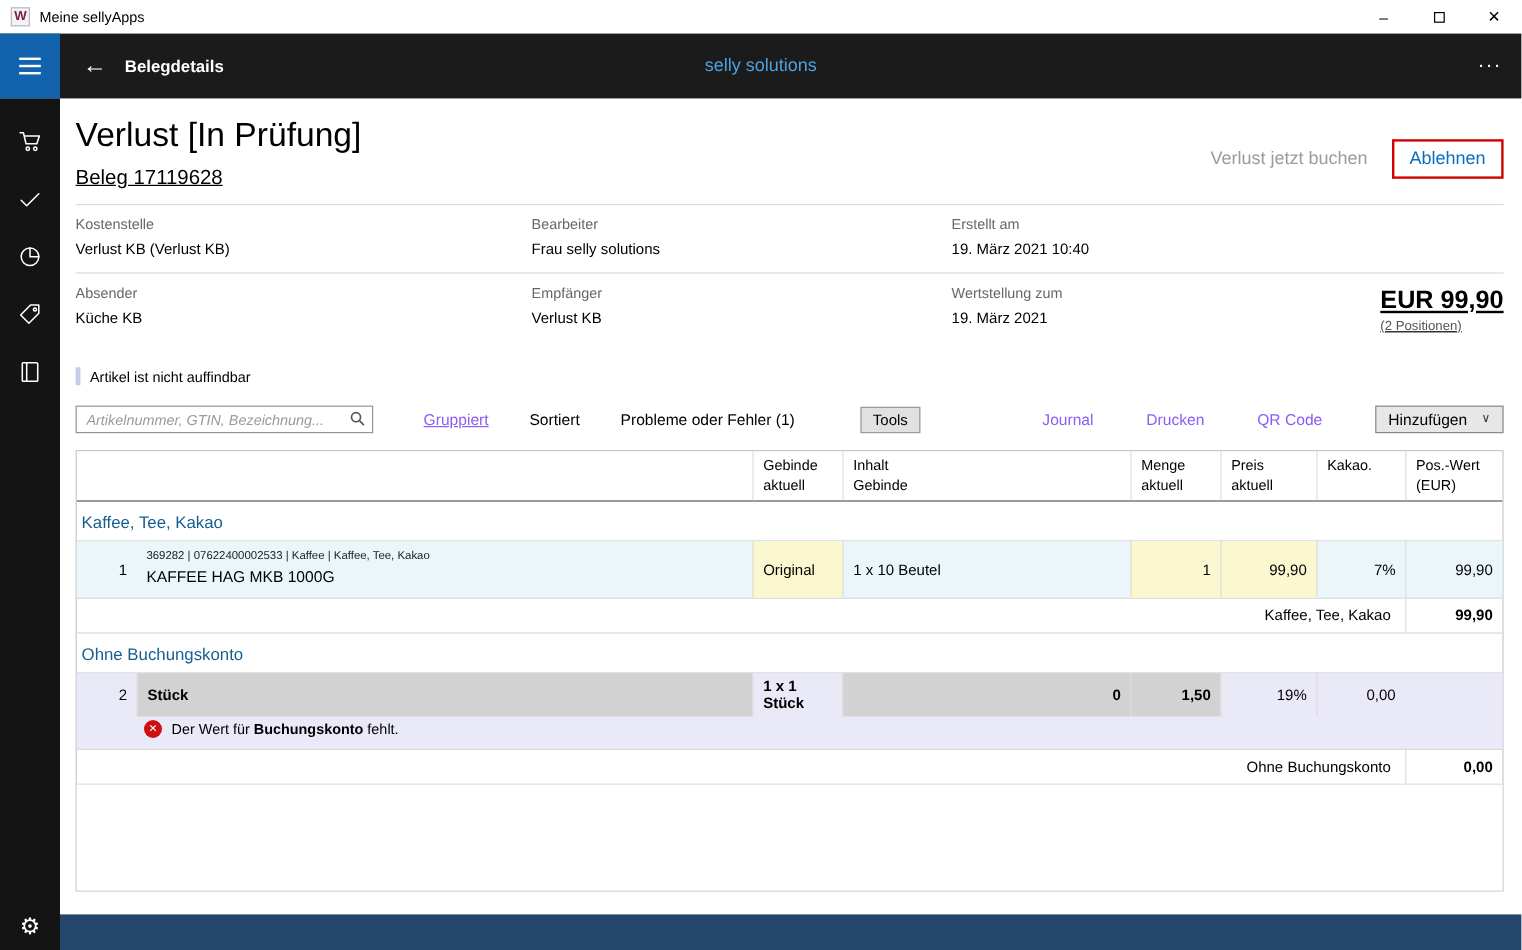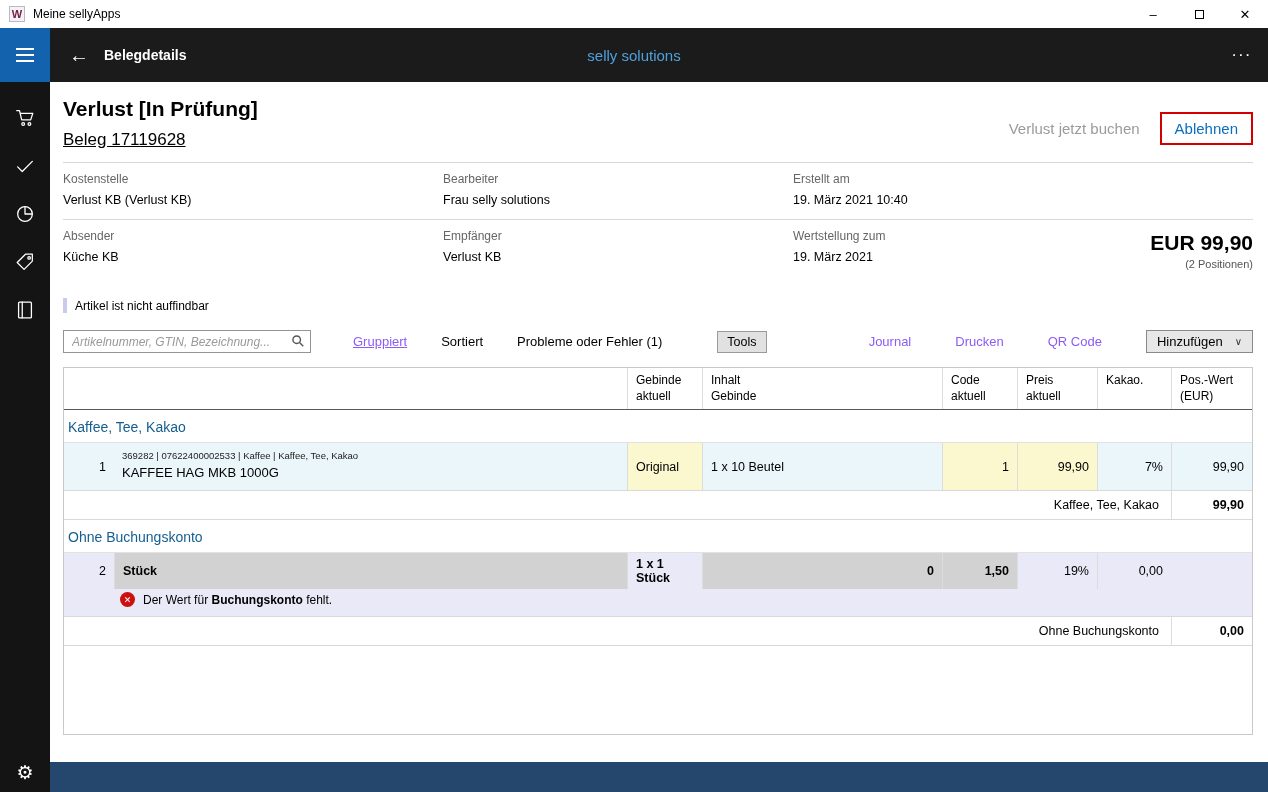--- a/index.html
+++ b/index.html
@@ -32,36 +32,36 @@
   .side-icon { width:23px; height:23px; display:flex; align-items:center; justify-content:center; }
   .side-icon svg { width:22px; height:22px; stroke:#fff; stroke-width:1.4; fill:none; stroke-linecap:round; stroke-linejoin:round; }
   .gear-icon { margin-top:auto; margin-bottom:8px; color:#fff; font-size:19px; }
 
   .main { flex:1; display:flex; flex-direction:column; background:#fff; min-width:0; }
   .content { flex:1; padding:0 15px 0 13px; }
   .bottom-bar { height:30px; background:#25476e; flex:none; }
 
   
   .doc-header { display:flex; justify-content:space-between; padding-top:15px; }
-  .doc-title { font-size:21px; font-weight:bold; }
+  .doc-title { font-size:28px; font-weight:normal; }
   .doc-sub { font-size:17px; margin-top:9px;text-decoration:underline; }
   .header-actions { display:flex; align-items:center; gap:20px; margin-top:10px; }
   .ghost-action { color:#9b9b9b; font-size:15px; }
   .reject-btn { color:#0a6ebd; font-size:15px; background:#fff; border:2px solid #d40000; padding:6px 13px; cursor:pointer;
     font-family:inherit; }
 
   .divider { border-top:1px solid #d9d9d9; }
   .mt12 { margin-top:12px; }
 
   
   .meta-row { display:flex; padding:9px 0 12px; }
   .meta-col1 { width:380px; } .meta-col2 { width:350px; } .meta-col3 { width:240px; }
   .meta-label { font-size:12px; color:#666; margin-bottom:7px; }
   .meta-value { font-size:12.5px; }
-  .total-block { margin-left:auto; text-align:right; padding-top:2px; }
+  .total-block { margin-left:auto; padding-top:2px;text-decoration:underline; }
   .total-amount { font-size:21px; font-weight:bold; }
   .total-sub { font-size:11px; color:#555; margin-top:3px; }
 
   
   .legend { display:flex; align-items:center; gap:8px; margin-top:16px; font-size:12px; }
   .legend-swatch { width:4px; height:15px; background:#c9cbea; }
 
   
   .toolbar { display:flex; align-items:center; margin-top:17px; font-size:13px; }
   .search-wrap { position:relative; width:248px; }
@@ -256,21 +256,21 @@
 
       <div class="table">
 
         <div class="grid8 t-head">
           <div class="h-cell"></div>
           <div class="h-cell"></div>
           <div class="h-cell b-l">Gebinde
 aktuell</div>
           <div class="h-cell b-l">Inhalt
 Gebinde</div>
-          <div class="h-cell b-l">Code
+          <div class="h-cell b-l">Menge
 aktuell</div>
           <div class="h-cell b-l">Preis
 aktuell</div>
           <div class="h-cell b-l">Kakao.</div>
           <div class="h-cell b-l">Pos.-Wert
 (EUR)</div>
         </div>
 
         <div class="group-title">Kaffee, Tee, Kakao</div>
 

